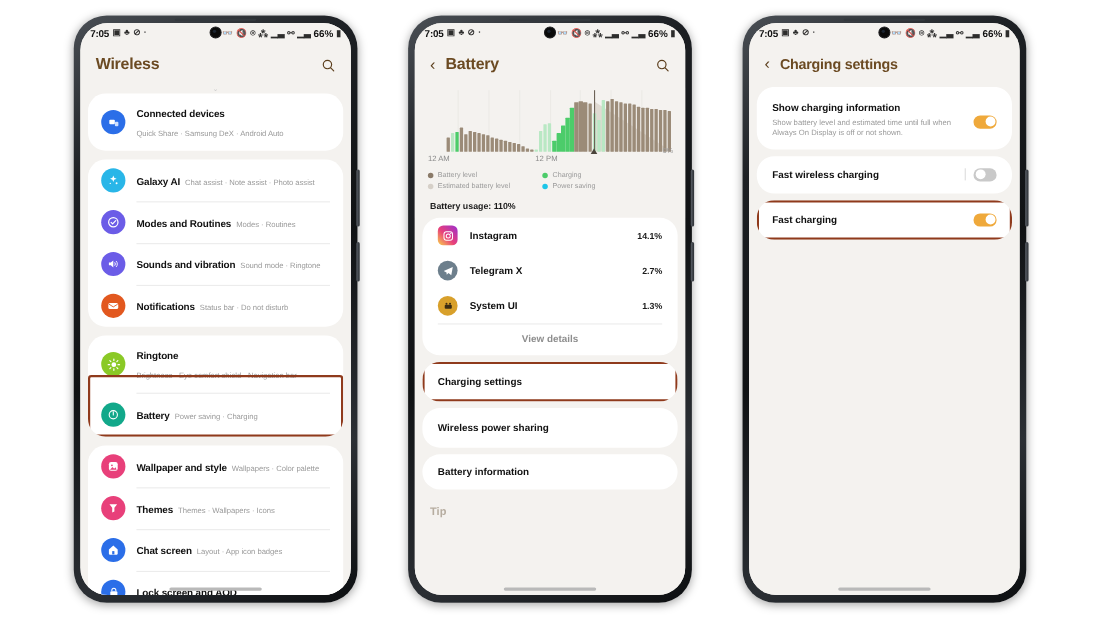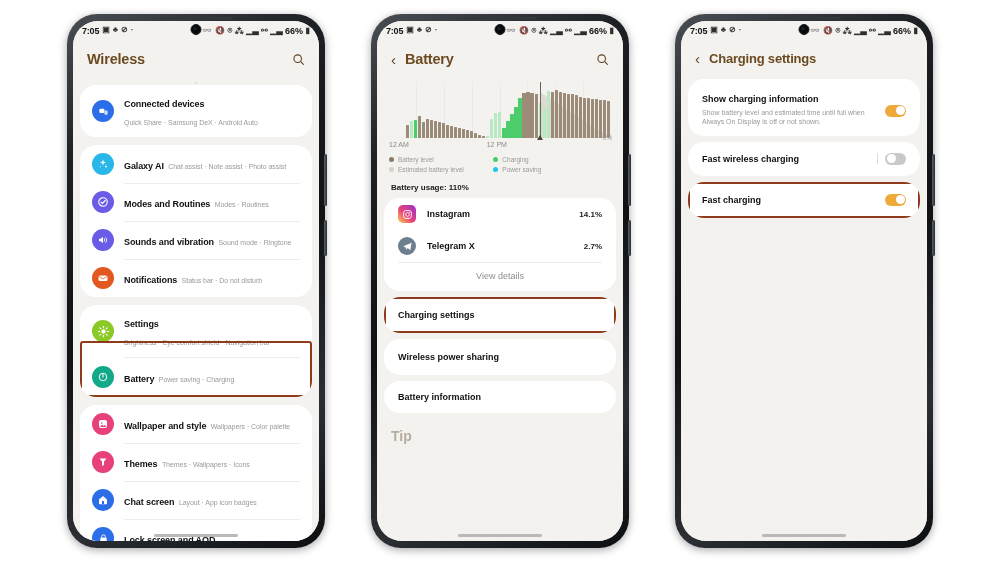--- a/index.html
+++ b/index.html
@@ -147,27 +147,27 @@
   .legitem { display:flex; align-items:center; gap:4px; }
   .dot { width:5px;height:5px;border-radius:50%; flex:0 0 5px; }
 
   .usagehdr { font-size: 8px; font-weight:bold; color:#1a1a1a; padding: 2px 14px 6px 14px; background:#f4f2ef; }
 
   
   .arow { display:flex; align-items:center; gap:11px; padding: 7px 14px; position:relative; }
   .aicon { width:18px;height:18px;border-radius:5px;flex:0 0 18px; display:flex;align-items:center;justify-content:center; overflow:hidden;}
   .aname { font-size:9px; font-weight:bold; color:#101010; }
   .apct { margin-left:auto; font-size:8px; font-weight:bold; color:#1a1a1a; }
-  .viewdet { text-align:center; font-size:9px; font-weight:normal; color:#8e8e8e; padding:9px 0 10px 0; position:relative;}
+  .viewdet { text-align:center; font-size:9px; font-weight:bold; color:#8e8e8e; padding:9px 0 10px 0; position:relative;}
   .viewdet::before{content:"";position:absolute;left:14px;right:14px;top:0;height:1px;background:#ececec;}
 
   
   .lrow { padding: 11px 14px; font-size:9px; font-weight:bold; color:#101010; position:relative; display:flex; align-items:center;}
   .lrow + .lrow::before{content:"";position:absolute;left:14px;right:14px;top:0;height:1px;background:#ececec;}
-  .tip { font-size:14px; font-weight:bold; color:#b6ada0; padding: 9px 14px 6px 14px;}
+  .tip { font-size:10px; font-weight:bold; color:#b6ada0; padding: 9px 14px 6px 14px;}
 
   
   .tgl { margin-left:auto; width:21px; height:12px; border-radius:7px; position:relative; flex:0 0 21px;}
   .tgl.on { background:#efa93b; }
   .tgl.off { background:#c9c9c9; }
   .tgl .knob { position:absolute; top:1.5px; width:9px;height:9px;border-radius:50%;background:#fff; }
   .tgl.on .knob { right:1.5px; }
   .tgl.off .knob { left:1.5px; }
   .divbar { width:1px; height:11px; background:#dcdcdc; margin-left:auto; margin-right:7px; }
 
@@ -308,21 +308,21 @@
                     <line x1="2.5" y1="12" x2="5" y2="12"></line>
                     <line x1="19" y1="12" x2="21.5" y2="12"></line>
                     <line x1="5.3" y1="5.3" x2="7" y2="7"></line>
                     <line x1="17" y1="17" x2="18.7" y2="18.7"></line>
                     <line x1="18.7" y1="5.3" x2="17" y2="7"></line>
                     <line x1="7" y1="17" x2="5.3" y2="18.7"></line>
                   </g>
                 </svg>
             </span>
             <span class="stext">
-              <span class="stitle">Settings</span>
+              <span class="stitle">Ringtone</span>
               <span class="ssub">Brightness  ·  Eye comfort shield  ·  Navigation bar</span>
             </span>
           </div>
           <div class="srow" style="padding-top:9px;padding-bottom:9px;">
             <span class="sicon" style="background:#12a88a">
               <svg width="12" height="12" viewBox="0 0 24 24" fill="none" stroke="#fff" stroke-width="2">
                   <circle cx="12" cy="12" r="7.5"></circle>
                   <line x1="12" y1="6.5" x2="12" y2="12.5" stroke-linecap="round"></line>
                 </svg>
             </span>
@@ -548,20 +548,31 @@
           </div>
           <div class="arow">
             <span class="aicon" style="background:#6d7f8c;border-radius:50%;">
               <svg width="11" height="11" viewBox="0 0 24 24" fill="#fff">
                   <path d="M3 11.5L21 4l-3 16-5.5-4.5L9 19l-.5-4.5z"></path>
                 </svg>
             </span>
             <span class="aname">Telegram X</span>
             <span class="apct">2.7%</span>
           </div>
+          <div class="arow">
+            <span class="aicon" style="background:#d8a02b;border-radius:50%;">
+              <svg width="11" height="11" viewBox="0 0 24 24" fill="#3a2b12">
+                  <rect x="5" y="9" width="14" height="8" rx="2"></rect>
+                  <circle cx="8.5" cy="7" r="2"></circle>
+                  <circle cx="15.5" cy="7" r="2"></circle>
+                </svg>
+            </span>
+            <span class="aname">System UI</span>
+            <span class="apct">1.3%</span>
+          </div>
           <div class="viewdet">View details</div>
         </div>
 
         <div class="card tight" style="position:relative;">
           <div class="lrow" style="padding-top:13px;padding-bottom:13px;">
             <span>Charging settings</span>
           </div>
           <div class="hl" style="left:0;right:0;top:0;bottom:0;"></div>
         </div>
 

